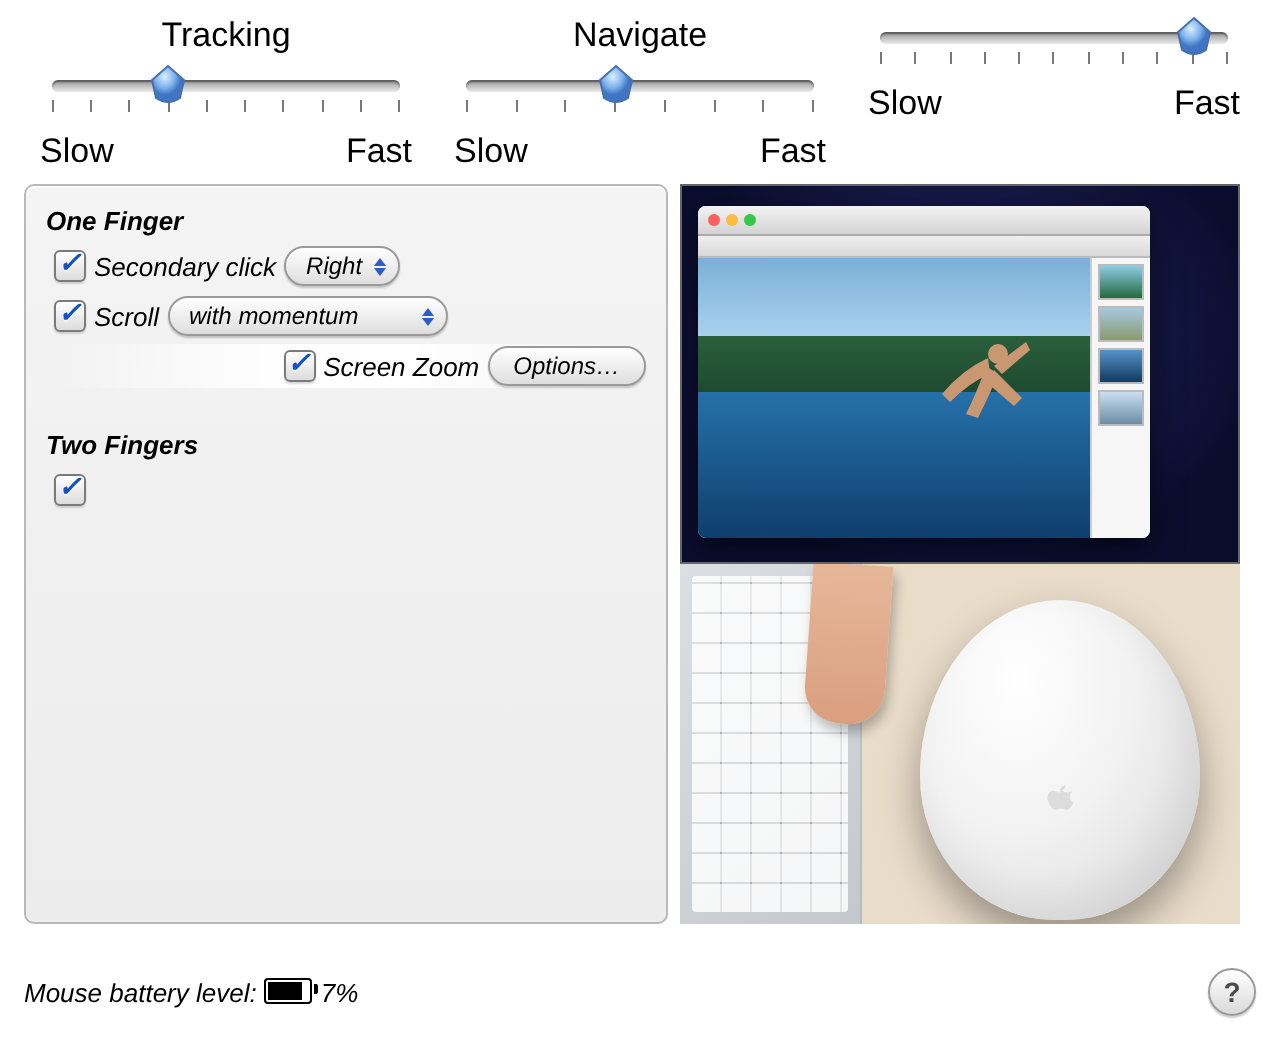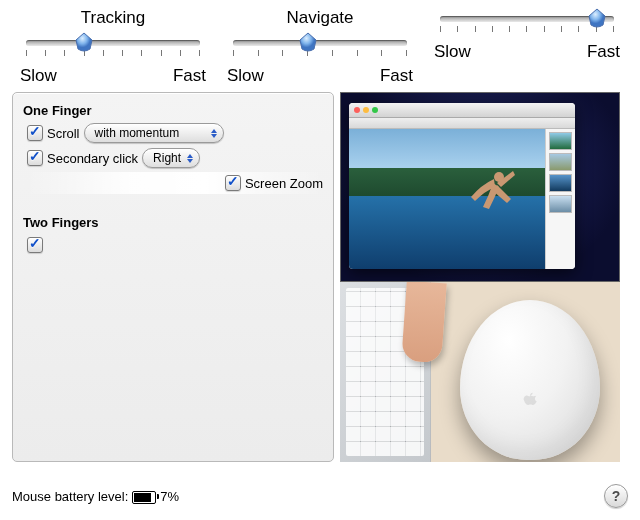--- a/index.html
+++ b/index.html
@@ -68,20 +68,21 @@
     justify-content: space-between;
     font-size: 17px;
     margin-top: 2px;
     padding: 0 2px;
     color: #000;
   }
   .body-row {
     display: flex;
     padding: 0 12px;
     gap: 6px;
+    font-style: italic;
   }
   .options-panel {
     width: 322px;
     height: 370px;
     border: 1px solid #b9b9b9;
     border-radius: 5px;
     background: linear-gradient(to bottom, #f4f4f4, #ececec);
     box-shadow: inset 0 1px 0 #fff;
     padding: 10px 10px;
     box-sizing: border-box;
@@ -315,22 +316,23 @@
     left: 12px;
     right: 12px;
     bottom: 12px;
     display: flex;
     align-items: center;
     justify-content: space-between;
     font-size: 13px;
   }
   .battery {
     display:inline-flex;
-    align-items:flex-end;
+    align-items:flex-start;
     gap:4px;
+    font-style:italic;
   }
   .batt-icon{
     width:22px;height:11px;
     border:1.5px solid #000;
     border-radius:2px;
     position:relative;
   }
   .batt-icon::after{
     content:"";
     position:absolute;
@@ -463,39 +465,42 @@
     </div>
   </div>
 </div>
 
 <div class="body-row">
   <div class="options-panel">
     <div class="section-head">One Finger</div>
 
     <div class="opt-row">
       <div class="aqua-check checked"></div>
+      <span class="opt-label">Secondary click</span>
+      <div class="aqua-popup">
+        <span>Right</span>
+        <span class="arrows"></span>
+      </div>
+    </div>
+
+    <div class="opt-row">
+      <div class="aqua-check checked"></div>
       <span class="opt-label">Scroll</span>
       <div class="aqua-popup" style="min-width:110px">
         <span>with momentum</span>
         <span class="arrows"></span>
       </div>
     </div>
 
-    <div class="opt-row">
-      <div class="aqua-check checked"></div>
-      <span class="opt-label">Secondary click</span>
-      <div class="aqua-popup">
-        <span>Right</span>
-        <span class="arrows"></span>
-      </div>
-    </div>
-
     <div class="opt-row hilite">
       <div class="aqua-check checked"></div>
       <span class="opt-label">Screen Zoom</span>
+      <div class="aqua-button">
+        <span>Options…</span>
+      </div>
     </div>
 
     <div class="section-head two">Two Fingers</div>
 
     <div class="opt-row">
       <div class="aqua-check checked"></div>
     </div>
   </div>
 
   <div class="preview-panel">

